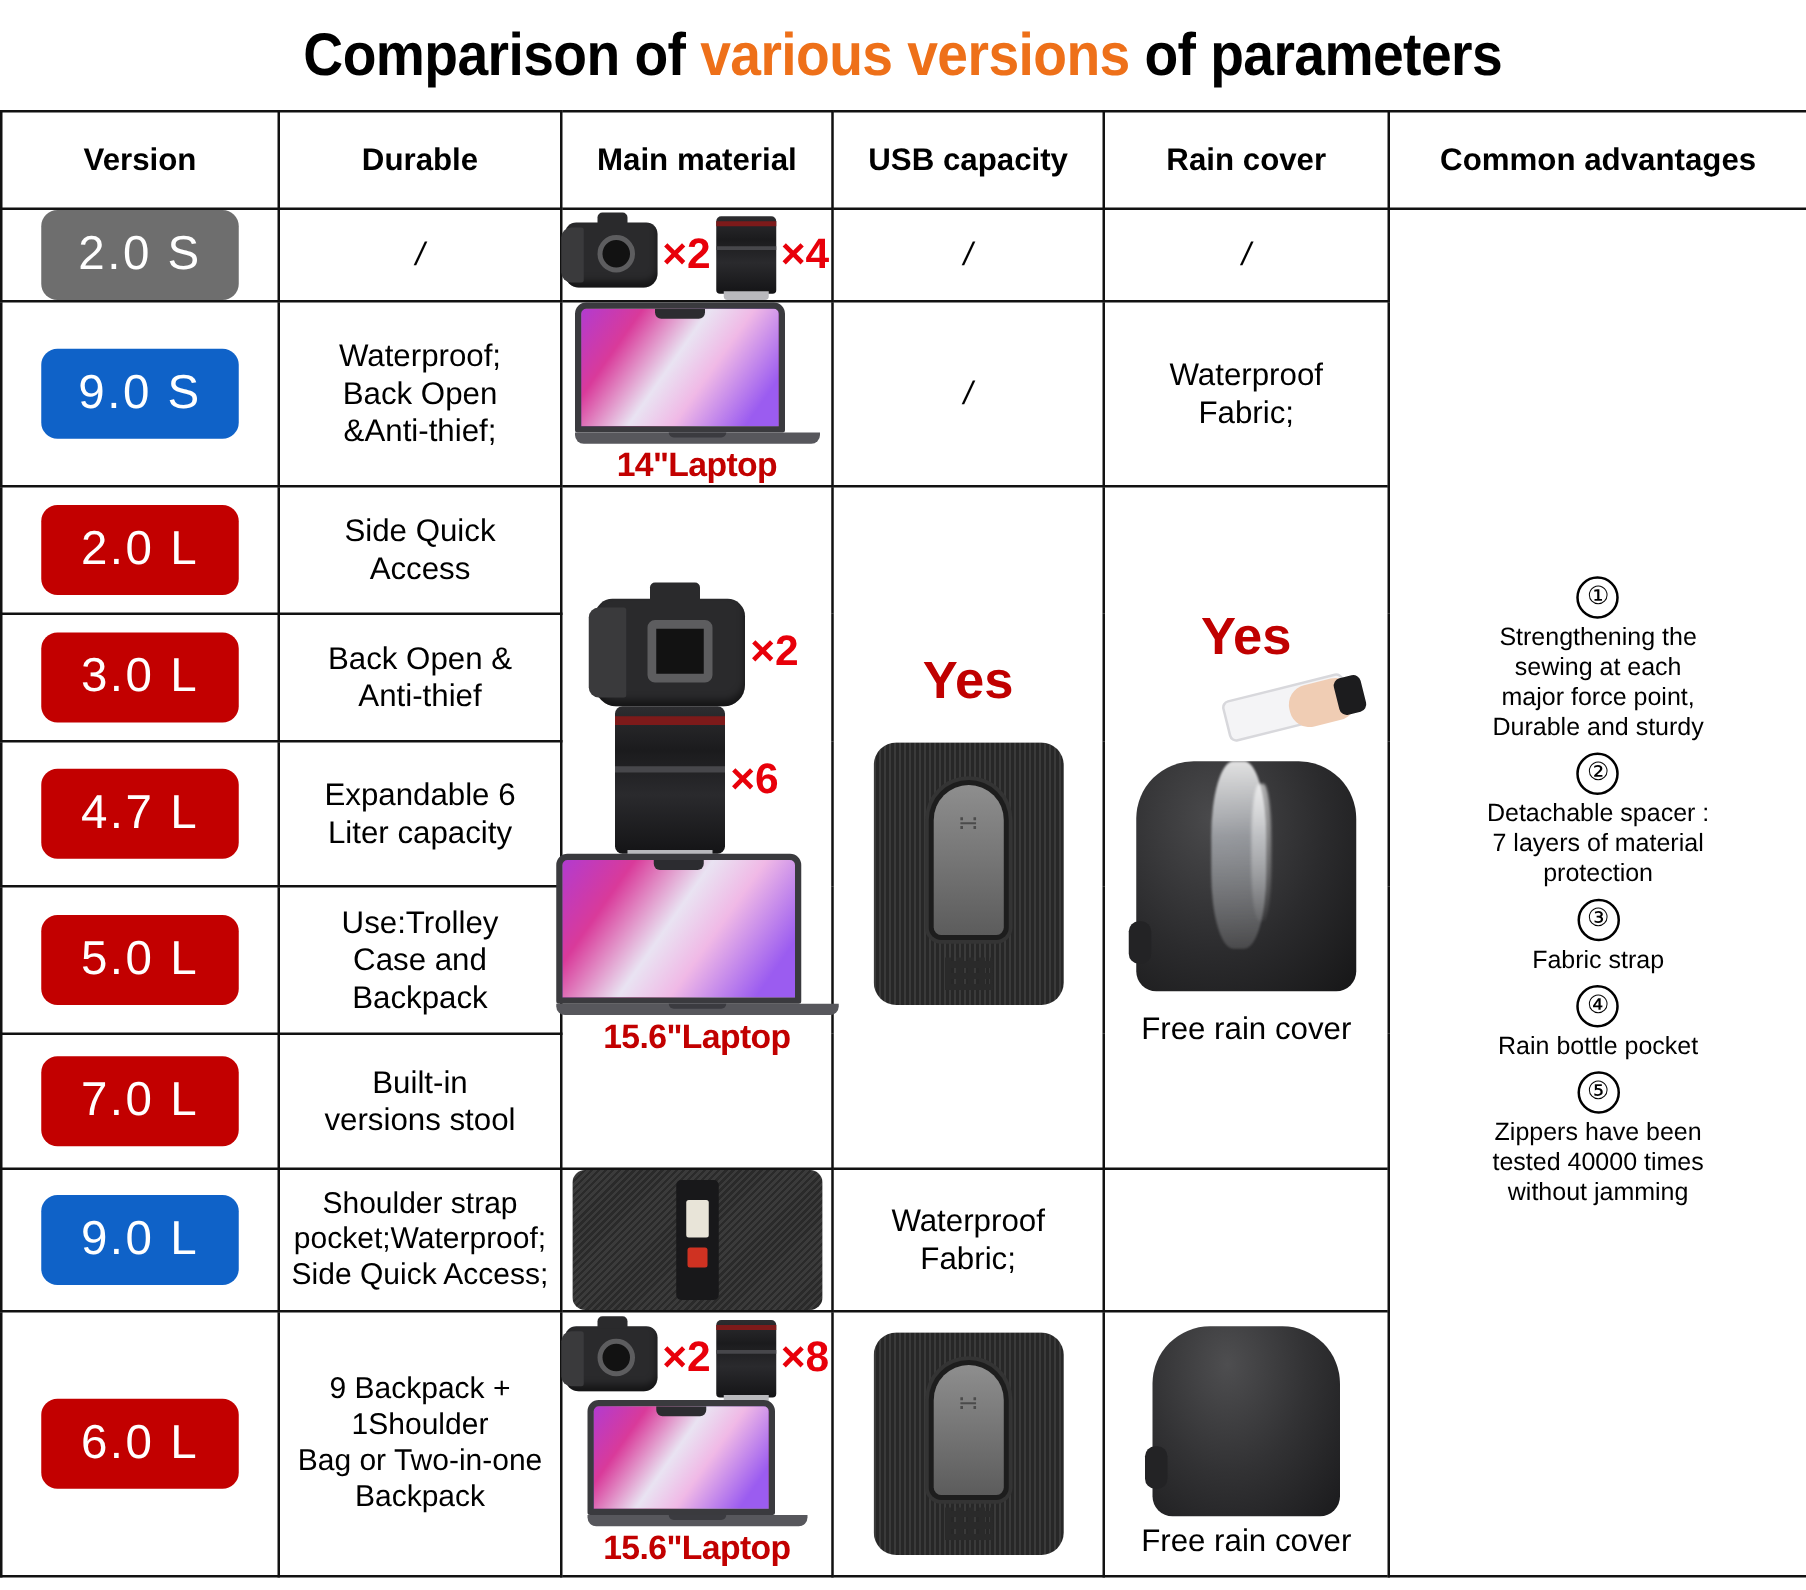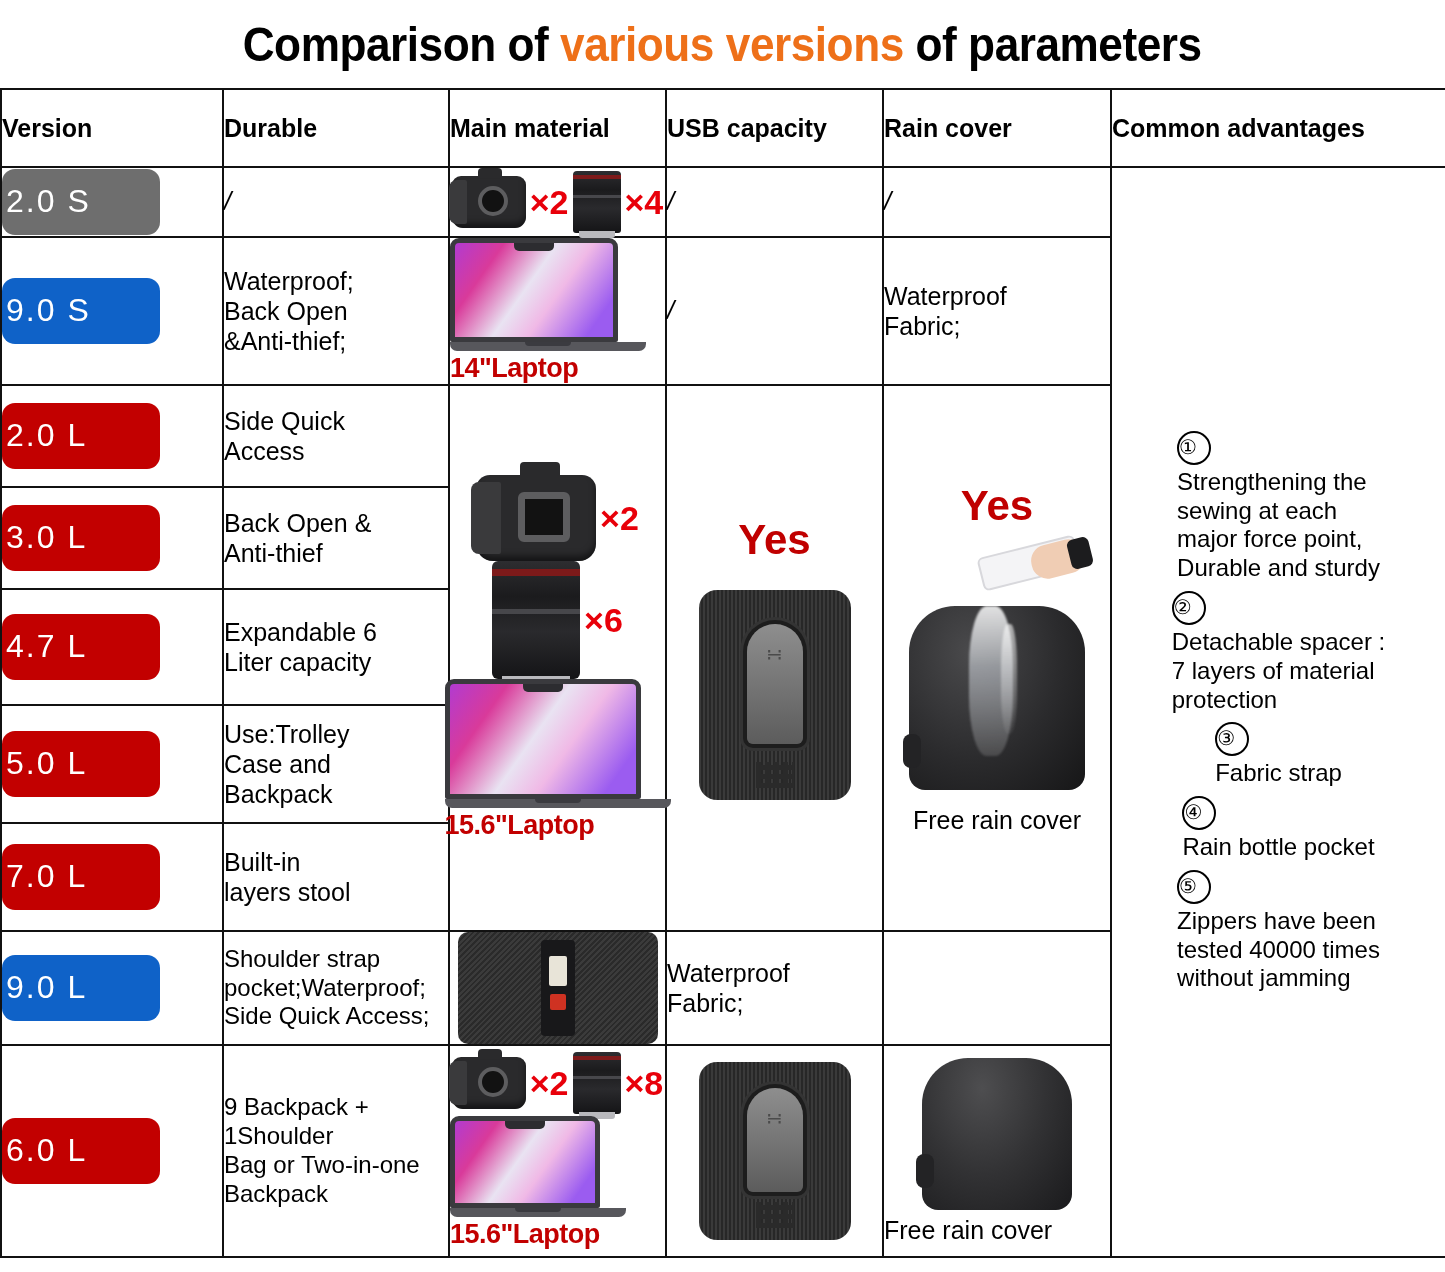--- a/index.html
+++ b/index.html
@@ -9,51 +9,51 @@
   .title-bar{height:88px;display:flex;align-items:center;justify-content:center;}
   .title{
     font-family:"Liberation Sans Narrow","Liberation Sans",sans-serif;
     font-weight:bold;font-size:48px;letter-spacing:-0.5px;white-space:nowrap;
     transform:scaleX(0.92);transform-origin:center;
   }
   .title .hl{color:#EE7019;}
 
   
   .tbl{width:1445px;border-collapse:collapse;table-layout:fixed;}
-  .tbl td,.tbl th{border:2px solid #111;padding:0;vertical-align:middle;text-align:left;margin-left:36px;}
+  .tbl td,.tbl th{border:2px solid #111;padding:0;vertical-align:middle;text-align:center;margin-left:36px;}
   .tbl th{height:76px;font-size:25px;font-weight:bold;
           font-family:"Liberation Sans Narrow","Liberation Sans",sans-serif;}
   .c1{width:222px;} .c2{width:226px;} .c3{width:217px;}
   .c4{width:217px;} .c5{width:228px;} .c6{width:335px;}
 
   .cell-txt{font-size:25px;line-height:1.20;padding:6px 8px;}
   .cell-txt.small{font-size:24px;}
   .slash{font-size:26px;font-style:italic;}
   .yes{color:#C00000;font-weight:bold;font-size:42px;}
   .capnote{color:#C20000;font-weight:bold;font-size:27px;
            font-family:"Liberation Sans Narrow","Liberation Sans",sans-serif;
            letter-spacing:-0.5px;margin-top:2px;}
   .xn{color:#E8000A;font-weight:bold;font-size:34px;
       font-family:"Liberation Sans Narrow","Liberation Sans",sans-serif;}
   .capt{font-size:25px;padding-top:6px;}
 
   
   .badge{display:inline-block;min-width:150px;padding:16px 4px;border-radius:13px;
-         color:#fff;font-size:32px;letter-spacing:2px;line-height:1.05;}
+         color:#fff;font-size:38px;letter-spacing:2px;line-height:1.05;}
   .badge.red{background:#C20000;}
   .badge.blue{background:#0F62C8;}
   .badge.gray{background:#6E6E6E;}
 
   
   .adv{display:flex;flex-direction:column;align-items:center;justify-content:space-around;
        height:100%;padding:6px 10px;box-sizing:border-box;}
   .adv-item{margin:4px 0;}
   .circnum{display:inline-block;width:30px;height:30px;line-height:29px;border:2px solid #000;
            border-radius:50%;font-size:20px;margin-bottom:3px;}
-  .adv-text{font-size:24px;line-height:1.20;}
+  .adv-text{font-size:20px;line-height:1.20;}
 
   
   .pic-row{display:flex;align-items:center;justify-content:center;gap:4px;}
 
   
   .camera{position:relative;width:74px;height:52px;background:#2a2a2c;
           border-radius:9px 9px 11px 11px;box-shadow:inset 0 -5px 6px rgba(0,0,0,.5);}
   .camera:before{content:"";position:absolute;top:-8px;left:26px;width:24px;height:10px;
                  background:#2a2a2c;border-radius:4px 4px 0 0;}
   .camera:after{content:"";position:absolute;top:10px;left:26px;width:30px;height:30px;
@@ -325,21 +325,21 @@
       <td class="cell-txt" style="white-space:pre-line">Use:Trolley
 Case and
 Backpack</td>
     </tr>
 
     <tr style="height:108px">
       <td>
         <span class="badge red">7.0  L</span>
       </td>
       <td class="cell-txt" style="white-space:pre-line">Built-in
-layers stool</td>
+versions stool</td>
     </tr>
 
     <tr style="height:112px">
       <td>
         <span class="badge blue">9.0  L</span>
       </td>
       <td class="cell-txt small" style="white-space:pre-line">Shoulder strap
 pocket;Waterproof;
 Side Quick Access;</td>
       <td>

